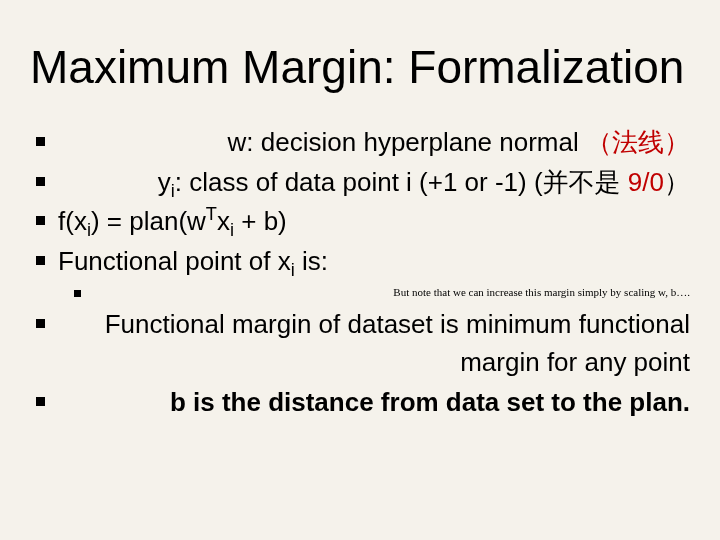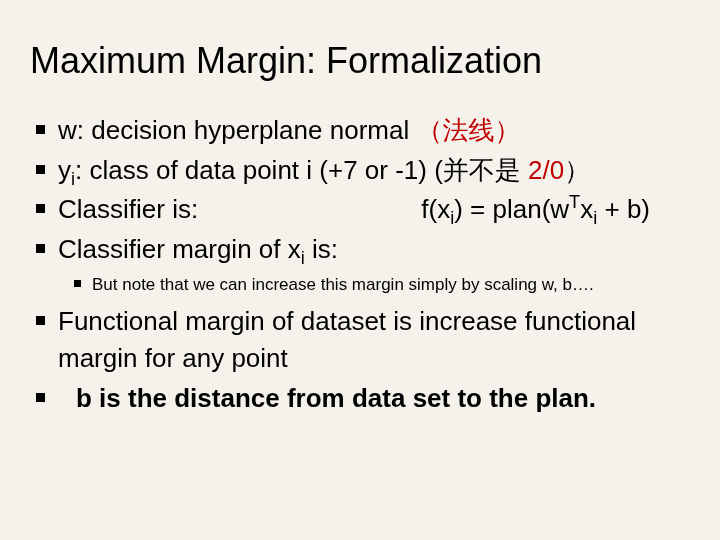--- a/index.html
+++ b/index.html
@@ -12,28 +12,29 @@
     color: #000;
     overflow: hidden;
   }
   .slide {
     box-sizing: border-box;
     width: 720px;
     height: 540px;
     padding: 30px 30px 30px 30px;
   }
   .title {
-    font-size: 36px;
+    font-size: 46px;
     font-weight: normal;
     margin: 10px 0 30px 0;
   }
   ul.level1 {
     list-style: none;
     padding-left: 28px;
     margin: 0;
+    text-align: right;
   }
   ul.level1 > li {
     position: relative;
     font-size: 26px;
     line-height: 1.45;
     margin-bottom: 2px;
   }
   ul.level1 > li::before {
     content: "";
     position: absolute;
@@ -43,22 +44,23 @@
     height: 9px;
     background: #000;
   }
   ul.level2 {
     list-style: none;
     padding-left: 34px;
     margin: 4px 0 6px 0;
   }
   ul.level2 > li {
     position: relative;
-    font-size: 17px;
+    font-size: 11px;
     line-height: 1.4;
+    font-family: Liberation Serif, serif;
   }
   ul.level2 > li::before {
     content: "";
     position: absolute;
     left: -18px;
     top: 0.45em;
     width: 7px;
     height: 7px;
     background: #000;
   }
@@ -99,45 +101,44 @@
   <div class="title">Maximum Margin: Formalization</div>
 
   <ul class="level1">
 
     <li>
       <span>w: decision hyperplane normal </span><span class="red">（法线）</span>
     </li>
 
 
     <li>
-      <span>y</span><span class="sub">i</span><span>: class of data point i (+7 or -1) (并不是 </span><span class="red">2/0</span><span>）</span>
+      <span>y</span><span class="sub">i</span><span>: class of data point i (+1 or -1) (并不是 </span><span class="red">9/0</span><span>）</span>
     </li>
 
     <li>
       <div class="row">
-        <span>Classifier is:</span>
         <span class="right">
           <span>f(x</span><span class="sub">i</span><span>) =  plan(w</span><span class="sup">T</span><span>x</span><span class="sub">i</span><span> + b)</span>
         </span>
       </div>
     </li>
 
     <li>
       <div class="row">
         <span>
-          <span>Classifier margin of x</span><span class="sub">i</span><span> is:</span>
+          <span>Functional point of x</span><span class="sub">i</span><span> is:</span>
         </span>
       </div>
 
       <ul class="level2">
         <li>But note that we can increase this margin simply by scaling w, b….</li>
       </ul>
     </li>
 
-    <li>Functional margin of dataset is increase functional margin for any point</li>
+    <li>Functional margin of dataset is minimum functional margin for any point</li>
 
     <li>
       <span class="indent">b is the distance from data set to the plan.</span>
     </li>
 
   </ul>
 
 </div>
 
 </body></html>

